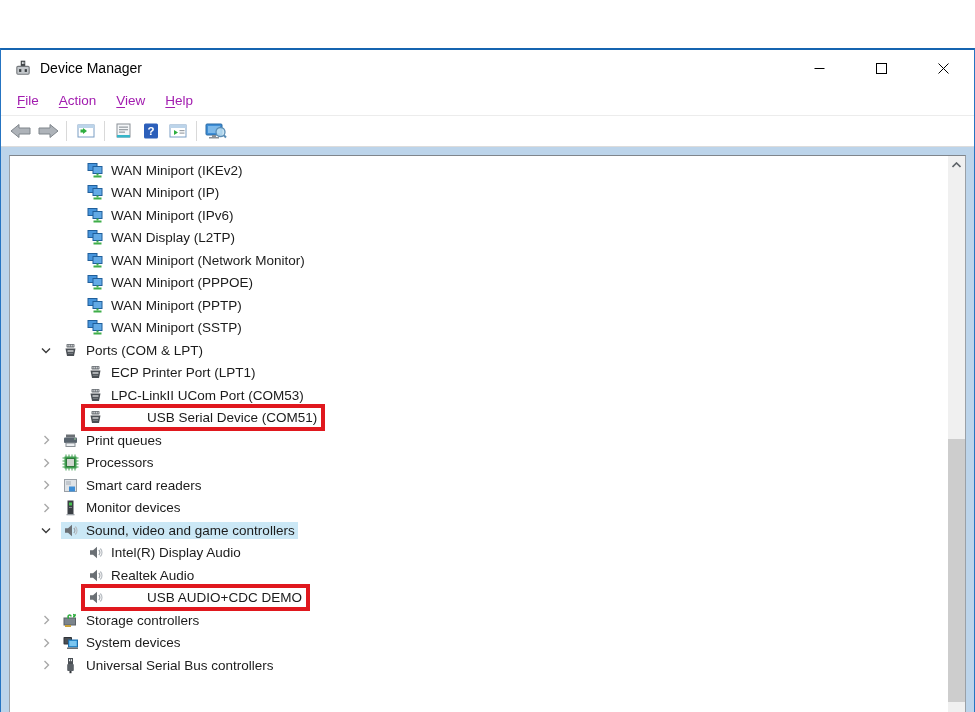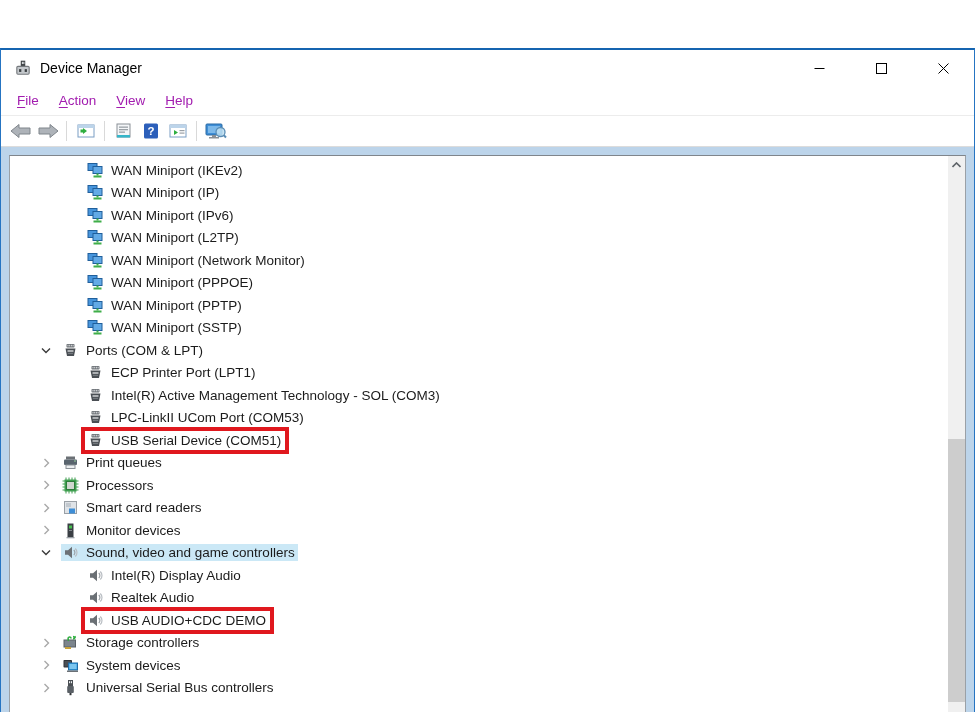--- a/index.html
+++ b/index.html
@@ -30,21 +30,21 @@
   .treepanel { position:relative; width:100%; height:100%; background:#fff;
                border:1px solid #9aa0a6; border-top:1px solid #7f858b; overflow:hidden; }
   .tree { position:absolute; top:3px; left:0; right:13px; }
   .tree-row { height:22.5px; display:flex; align-items:center; font-size:13.5px; color:#1b1b1b; white-space:nowrap; }
   .tree-row.lvl1 { padding-left:28px; }
   .tree-row.lvl2 { padding-left:76px; }
   .chevron { width:16px; height:16px; margin-right:7px; display:flex; align-items:center; justify-content:center; }
   .rowbox { display:flex; align-items:center; padding:0 3px 0 1px; }
   .rowbox .ticon { width:17px; height:17px; margin-right:7px; flex:0 0 auto; }
   .rowbox.selected { background:#cbe8f6; }
-  .rowbox.redbox { outline:4px solid #e0181e; outline-offset:1px; }
+  .rowbox.redbox { outline:4px solid #e0181e; outline-offset:1px;gap:36px; }
   
   .scrollbar { position:absolute; top:0; right:0; bottom:0; width:17px; background:#f0f0f0; }
   .sb-btn { position:absolute; left:0; width:17px; height:17px; display:flex; align-items:center; justify-content:center; }
   .sb-up { top:0; } .sb-down { bottom:0; }
   .sb-thumb { position:absolute; left:0; width:17px; top:283px; height:263px; background:#cdcdcd; }
   
   .statusbar { height:26px; background:#f0f0f0; display:flex; flex:0 0 auto; border-top:1px solid #e3e3e3; }
   .status-seg { height:100%; border-right:1px solid #dadada; font-size:12px; color:#444;
                 display:flex; align-items:center; padding-left:8px; }
   .seg-1 { flex:1 1 auto; } .seg-2 { width:167px; flex:0 0 auto; } .seg-3 { width:115px; flex:0 0 auto; border-right:none; }
@@ -202,21 +202,21 @@
             </span>
           </div>
           <div class="tree-row lvl2">
             <span class="rowbox">
               <span class="ticon"><svg width="17" height="17" viewBox="0 0 17 17">
                   <rect x="1" y="1.5" width="9" height="7" fill="#4795dc" stroke="#205f9b"></rect>
                   <rect x="6" y="4.5" width="9" height="7" fill="#63aae6" stroke="#205f9b"></rect>
                   <rect x="9.5" y="11.5" width="2" height="2" fill="#3fae49"></rect>
                   <rect x="6.5" y="13.5" width="8" height="2" fill="#3fae49"></rect>
                 </svg></span>
-              <span>WAN Miniport (L2TP)</span>
+              <span>WAN Display (L2TP)</span>
             </span>
           </div>
           <div class="tree-row lvl2">
             <span class="rowbox">
               <span class="ticon"><svg width="17" height="17" viewBox="0 0 17 17">
                   <rect x="1" y="1.5" width="9" height="7" fill="#4795dc" stroke="#205f9b"></rect>
                   <rect x="6" y="4.5" width="9" height="7" fill="#63aae6" stroke="#205f9b"></rect>
                   <rect x="9.5" y="11.5" width="2" height="2" fill="#3fae49"></rect>
                   <rect x="6.5" y="13.5" width="8" height="2" fill="#3fae49"></rect>
                 </svg></span>
@@ -282,35 +282,20 @@
                   <rect x="4.5" y="2" width="8" height="3.5" rx="0.8" fill="#6b7075"></rect>
                   <rect x="5.5" y="2.8" width="1" height="1.6" fill="#d8dadc"></rect>
                   <rect x="7.2" y="2.8" width="1" height="1.6" fill="#d8dadc"></rect>
                   <rect x="8.9" y="2.8" width="1" height="1.6" fill="#d8dadc"></rect>
                   <rect x="10.6" y="2.8" width="1" height="1.6" fill="#d8dadc"></rect>
                   <path d="M3.5 6.5 H13.5 L12 14 H5 Z" fill="#4a4f54"></path>
                   <rect x="5.5" y="8.3" width="6" height="1.4" fill="#d8dadc"></rect>
                   <rect x="6" y="10.8" width="5" height="1.2" fill="#74797e"></rect>
                 </svg></span>
               <span>ECP Printer Port (LPT1)</span>
-            </span>
-          </div>
-          <div class="tree-row lvl2">
-            <span class="rowbox">
-              <span class="ticon"><svg width="17" height="17" viewBox="0 0 17 17">
-                  <rect x="4.5" y="2" width="8" height="3.5" rx="0.8" fill="#6b7075"></rect>
-                  <rect x="5.5" y="2.8" width="1" height="1.6" fill="#d8dadc"></rect>
-                  <rect x="7.2" y="2.8" width="1" height="1.6" fill="#d8dadc"></rect>
-                  <rect x="8.9" y="2.8" width="1" height="1.6" fill="#d8dadc"></rect>
-                  <rect x="10.6" y="2.8" width="1" height="1.6" fill="#d8dadc"></rect>
-                  <path d="M3.5 6.5 H13.5 L12 14 H5 Z" fill="#4a4f54"></path>
-                  <rect x="5.5" y="8.3" width="6" height="1.4" fill="#d8dadc"></rect>
-                  <rect x="6" y="10.8" width="5" height="1.2" fill="#74797e"></rect>
-                </svg></span>
-              <span>Intel(R) Active Management Technology - SOL (COM3)</span>
             </span>
           </div>
           <div class="tree-row lvl2">
             <span class="rowbox">
               <span class="ticon"><svg width="17" height="17" viewBox="0 0 17 17">
                   <rect x="4.5" y="2" width="8" height="3.5" rx="0.8" fill="#6b7075"></rect>
                   <rect x="5.5" y="2.8" width="1" height="1.6" fill="#d8dadc"></rect>
                   <rect x="7.2" y="2.8" width="1" height="1.6" fill="#d8dadc"></rect>
                   <rect x="8.9" y="2.8" width="1" height="1.6" fill="#d8dadc"></rect>
                   <rect x="10.6" y="2.8" width="1" height="1.6" fill="#d8dadc"></rect>

